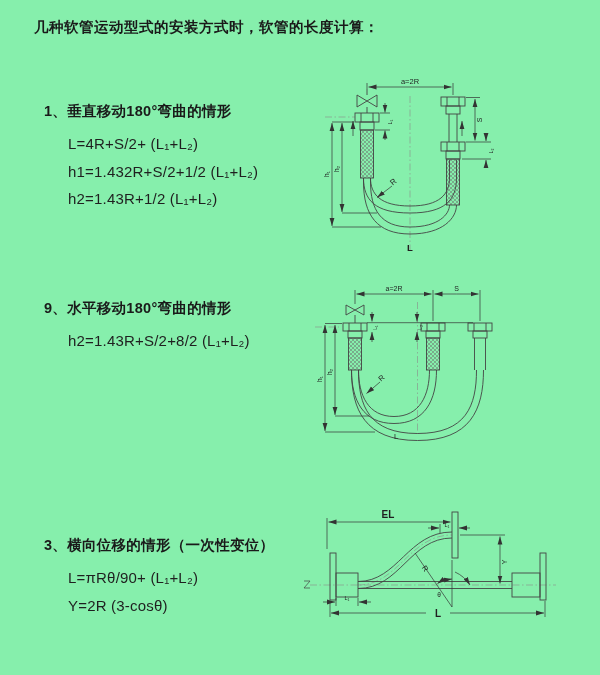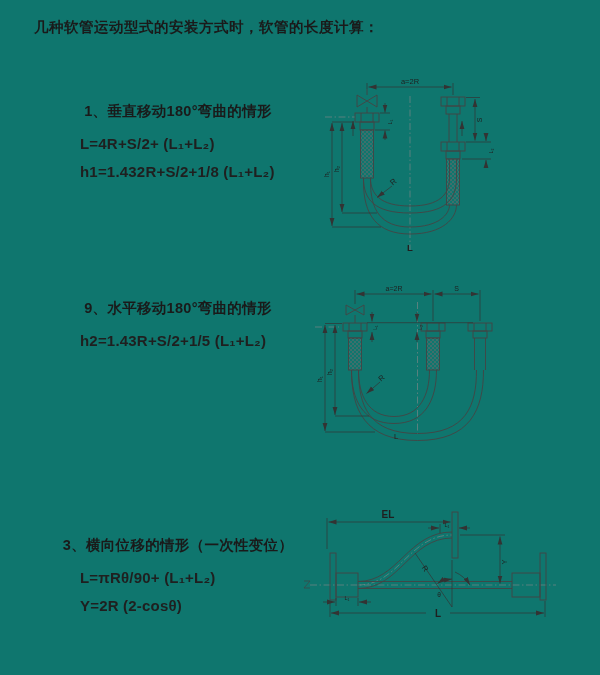--- a/index.html
+++ b/index.html
@@ -1,58 +1,59 @@
 <!DOCTYPE html>
 <html><head>
 <meta charset="utf-8">
 <style>
   html,body { margin:0; padding:0; }
   body {
     width:600px; height:675px; background:#ffffff;
     font-family:"Liberation Sans", sans-serif;
   }
-  .page { position:relative; width:600px; height:675px; background:#0f766e; overflow:hidden; }
+  .page { position:relative; width:600px; height:675px; background:#86efac; overflow:hidden; }
   .doc-title {
     position:absolute; left:34px; top:18px;
     font-size:14.5px; font-weight:bold; color:#1a1a1a; letter-spacing:.5px; white-space:nowrap;
   }
   .sec { position:absolute; left:44px; width:268px; }
-  .sec-heading { font-size:14.5px; font-weight:bold; color:#1a1a1a; letter-spacing:.3px; white-space:nowrap;text-align:center; }
-  .formulas { margin:9px 0 0 36px;font-weight:bold; }
+  .sec-heading { font-size:14.5px; font-weight:bold; color:#1a1a1a; letter-spacing:.3px; white-space:nowrap; }
+  .formulas { margin:9px 0 0 24px; }
   .formula { font-size:15px; line-height:27.5px; color:#1f1f1f; letter-spacing:.2px; white-space:nowrap; }
   .diagram { position:absolute; }
   svg text { font-family:"Liberation Sans", sans-serif; fill:#1f1f1f; }
 </style>
 </head>
 <body>
 
 <div class="page">
 
   <div class="doc-title">几种软管运动型式的安装方式时，软管的长度计算：</div>
 
   <section class="sec" style="top:102px">
     <div class="sec-heading">1、垂直移动180°弯曲的情形</div>
     <div class="formulas">
       <div class="formula">L=4R+S/2+ (L₁+L₂)</div>
-      <div class="formula">h1=1.432R+S/2+1/8 (L₁+L₂)</div>
+      <div class="formula">h1=1.432R+S/2+1/2 (L₁+L₂)</div>
+      <div class="formula">h2=1.43R+1/2 (L₁+L₂)</div>
     </div>
   </section>
 
   <section class="sec" style="top:299px">
     <div class="sec-heading">9、水平移动180°弯曲的情形</div>
     <div class="formulas">
-      <div class="formula">h2=1.43R+S/2+1/5 (L₁+L₂)</div>
+      <div class="formula">h2=1.43R+S/2+8/2 (L₁+L₂)</div>
     </div>
   </section>
 
   <section class="sec" style="top:536px">
     <div class="sec-heading">3、横向位移的情形（一次性变位）</div>
     <div class="formulas">
       <div class="formula">L=πRθ/90+ (L₁+L₂)</div>
-      <div class="formula">Y=2R (2-cosθ)</div>
+      <div class="formula">Y=2R (3-cosθ)</div>
     </div>
   </section>
 
   <svg class="diagram" style="left:305px;top:70px" width="282" height="192" viewBox="0 0 282 192">
     <defs>
       <pattern id="br1" width="4" height="4" patternUnits="userSpaceOnUse">
         <path d="M0,4 L4,0 M0,0 L4,4" stroke="#6a6a6a" stroke-width="0.5" fill="none"></path>
       </pattern>
       <marker id="ar1" markerUnits="userSpaceOnUse" markerWidth="9" markerHeight="6" refX="8" refY="3" orient="auto">
         <path d="M0,0.6 L8,3 L0,5.4 Z" fill="#333"></path>

